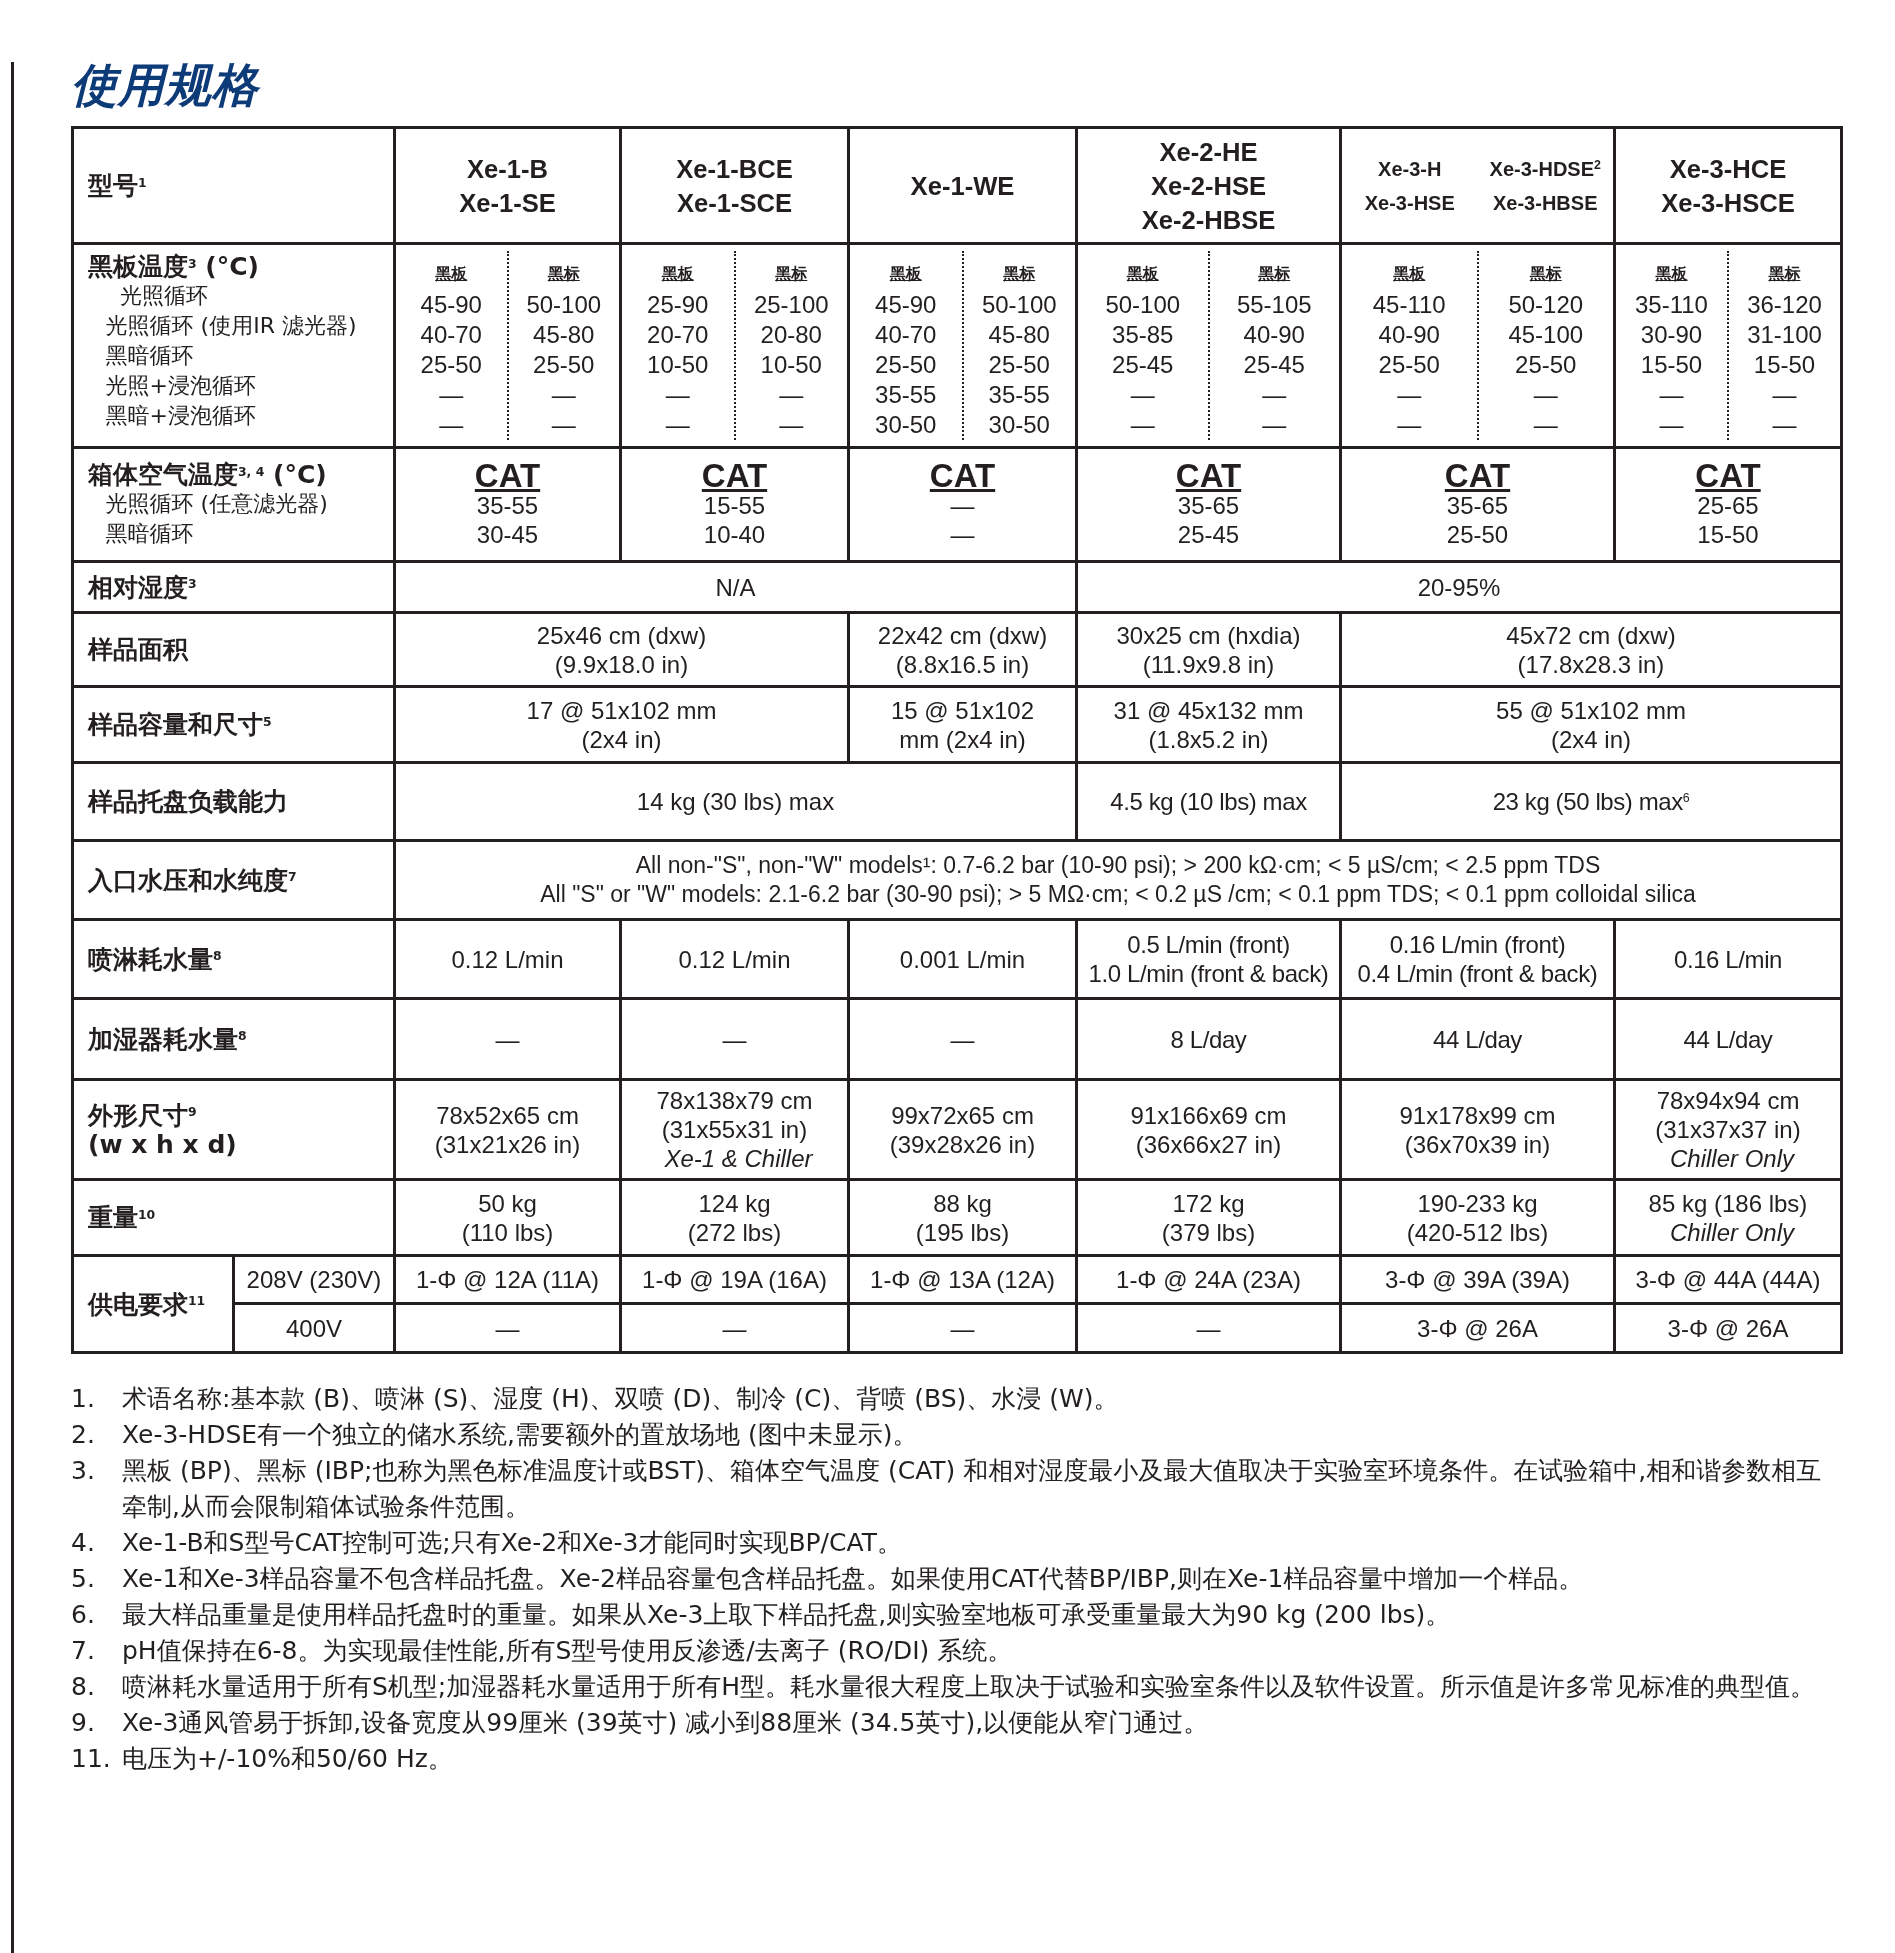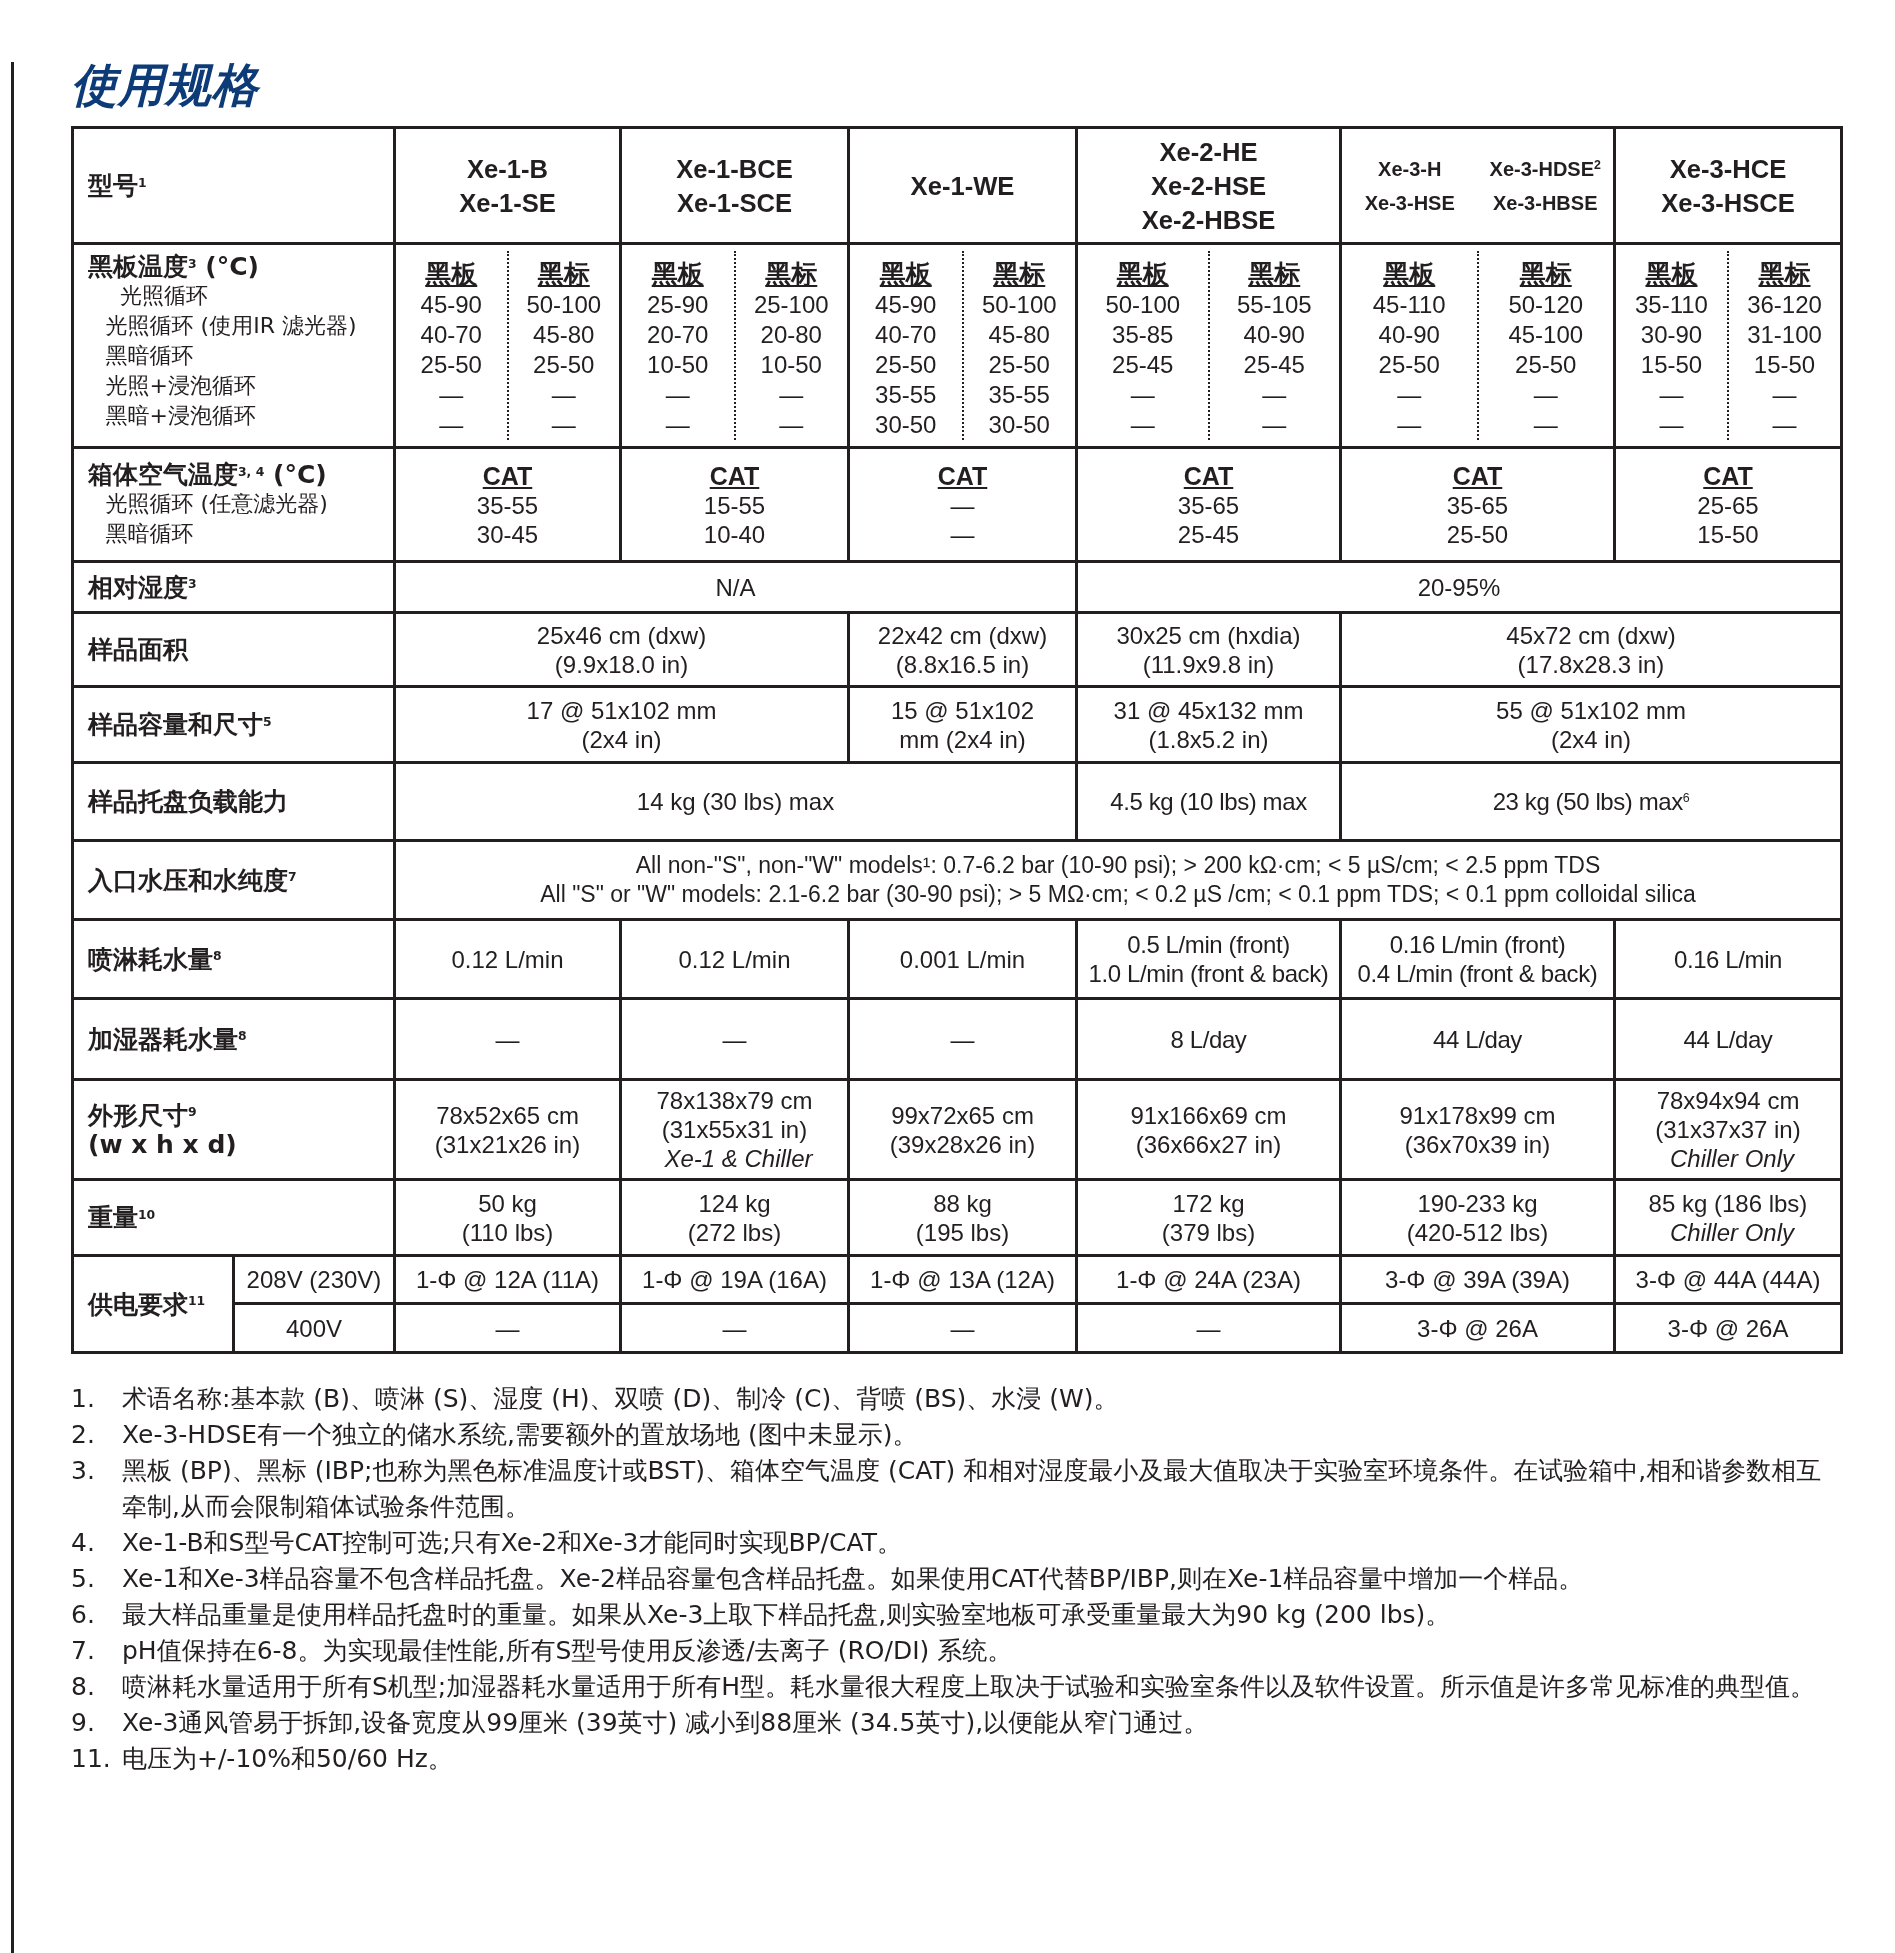--- a/index.html
+++ b/index.html
@@ -15,23 +15,23 @@
   table.spec td.lbl { text-align:left; padding-left:14px; font-weight:bold; font-size:25px;
                       font-family:"DejaVu Sans", sans-serif; }
   td.lbl .sub { display:block; font-weight:normal; font-size:22px; padding-left:17.6px; line-height:30px; }
   td.lbl .sub2 { padding-left:32px; }
   sup { font-size:12.4px; vertical-align:top; position:relative; top:-3.5px; }
   .model { font-weight:bold; font-size:25.6px; line-height:34px; }
   .model-grid { display:grid; grid-template-columns:1fr 1fr; font-weight:bold; font-size:20px; line-height:34px; }
   .pair { display:flex; height:100%; }
   .pair > div { flex:1; display:flex; flex-direction:column; align-items:center; justify-content:flex-start; padding-top:7px; }
   .pair > div + div { border-left:2.6px dotted #231f20; }
-  .pair .hd { font-weight:bold; text-decoration:underline; font-family:"DejaVu Sans", sans-serif; font-size:26px; line-height:32px; }
+  .pair .hd { font-weight:bold; text-decoration:underline; font-family:"DejaVu Sans", sans-serif; font-size:16px; line-height:32px; }
   .pair .v { font-size:24px; line-height:30px; }
-  .cat .hd { font-weight:bold; text-decoration:underline; font-size:25px; line-height:30px; }
+  .cat .hd { font-weight:bold; text-decoration:underline; font-size:33px; line-height:30px; }
   .cat .v { font-size:24px; line-height:29px; }
   .cond { font-size:22px; letter-spacing:-0.4px; }
   .it { font-style:italic;padding-left:8px; }
   .notes { position:absolute; left:71px; top:1381px; width:1773px; font-family:"DejaVu Sans", sans-serif; font-size:25px; line-height:36px; color:#231f20; }
   .notes .head { font-weight:bold; font-size:24px; margin-bottom:1.8px; }
   .notes ol { margin:0; padding:0; list-style:none; }
   .notes li { display:flex; }
   .notes .num { width:51px; flex:none; }
   .notes .txt { flex:1; }
 </style>

